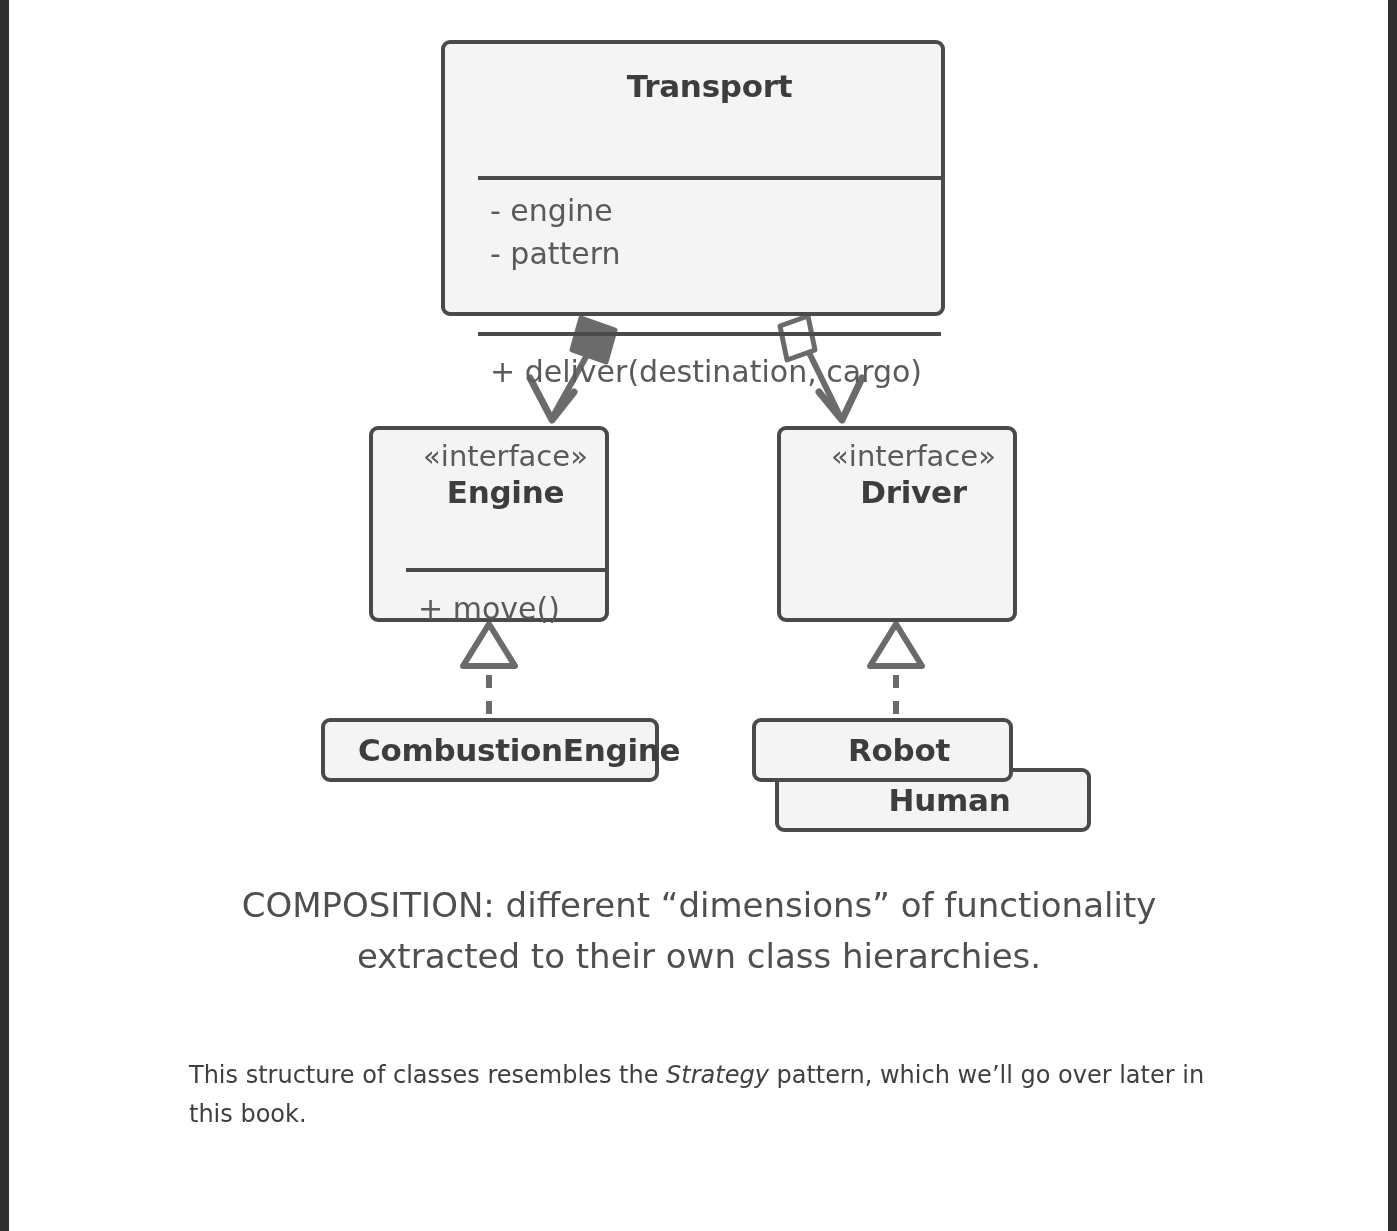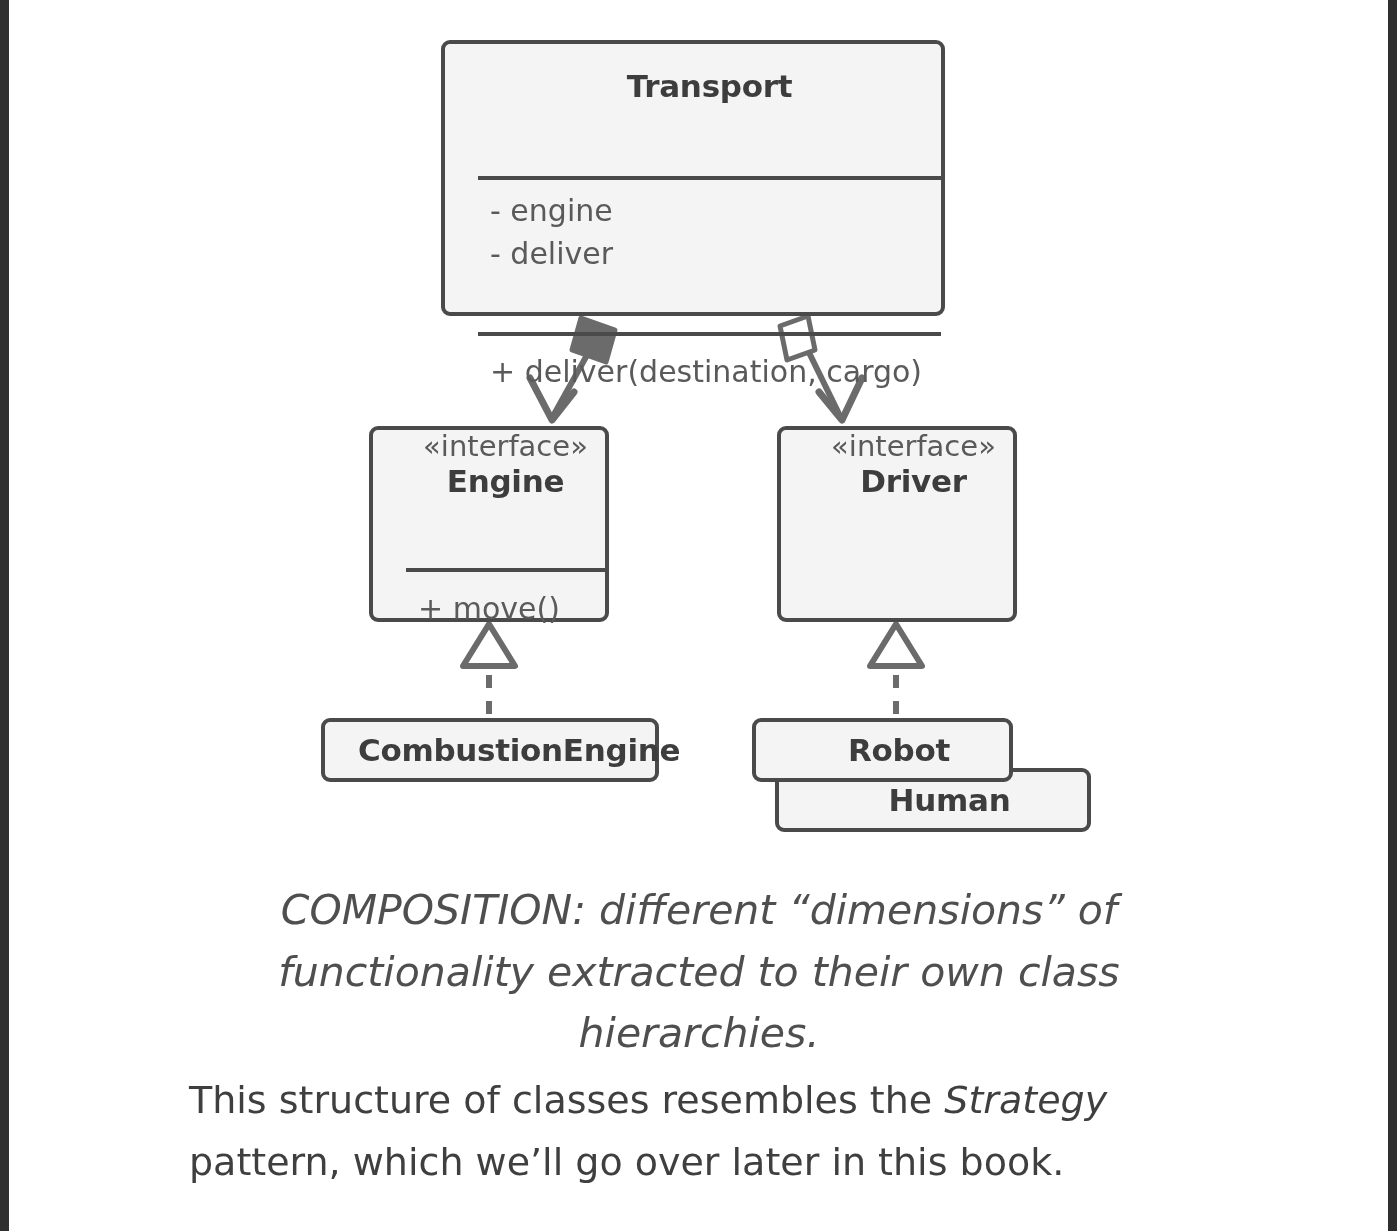--- a/index.html
+++ b/index.html
@@ -93,21 +93,21 @@
   
   #box-transport { left: 432px; top: 40px; width: 504px; height: 276px; }
   #box-transport .c-title  { height: 84px; }
   #box-transport .c-fields { height: 108px; }
   #box-transport .c-ops    { height: 76px; }
 
   
   .iface { width: 240px; height: 196px; }
   #box-engine { left: 360px; top: 426px; }
   #box-driver { left: 768px; top: 426px; }
-  .iface .c-head { height: 90px; display:flex; flex-direction:column; justify-content:flex-start; }
+  .iface .c-head { height: 90px; display:flex; flex-direction:column; justify-content:center; }
   .iface .c-ops  { height: 78px; }
 
   
   .impl {
     height: 64px;
     display: flex;
     align-items: center;
     justify-content: center;
   }
   .impl .cls-title { width: 100%; }
@@ -120,31 +120,30 @@
   .z-back  { z-index: 2; }
   .z-front { z-index: 3; }
 
   
   .caption {
     position: absolute;
     left: 180px;
     top: 880px;
     width: 1020px;
     text-align: center;
-    font-style: italic;
-    font-size: 41px;
+    font-size: 34px;
     line-height: 1.5;
     color: #4f4f4f;
   }
   .body-par {
     position: absolute;
     left: 180px;
     top: 1032px;
     width: 1040px;
-    font-size: 38px;
+    font-size: 24px;
     line-height: 1.62;
     color: #3f3f3f;
   }
   .body-par i { font-style: italic; }
 </style>
 </head>
 <body>
 
 <div class="frame-bar left"></div>
 <div class="frame-bar right"></div>
@@ -177,21 +176,21 @@
         <polygon points="887,624 913,666 861,666" fill="#ffffff" stroke="#6b6b6b" stroke-width="6" stroke-linejoin="round"></polygon>
       </g>
     </svg>
 
     <div class="uml-box" id="box-transport">
       <div class="compartment c-title">
         <div class="cls-title">Transport</div>
       </div>
       <div class="compartment c-fields sep">
         <div class="member">- engine</div>
-        <div class="member">- deliver</div>
+        <div class="member">- pattern</div>
       </div>
       <div class="compartment c-ops sep">
         <div class="member">+ deliver(destination, cargo)</div>
       </div>
     </div>
 
     <div class="uml-box iface" id="box-engine">
       <div class="compartment c-head">
         <div class="stereotype">«interface»</div>
         <div class="cls-title">Engine</div>

